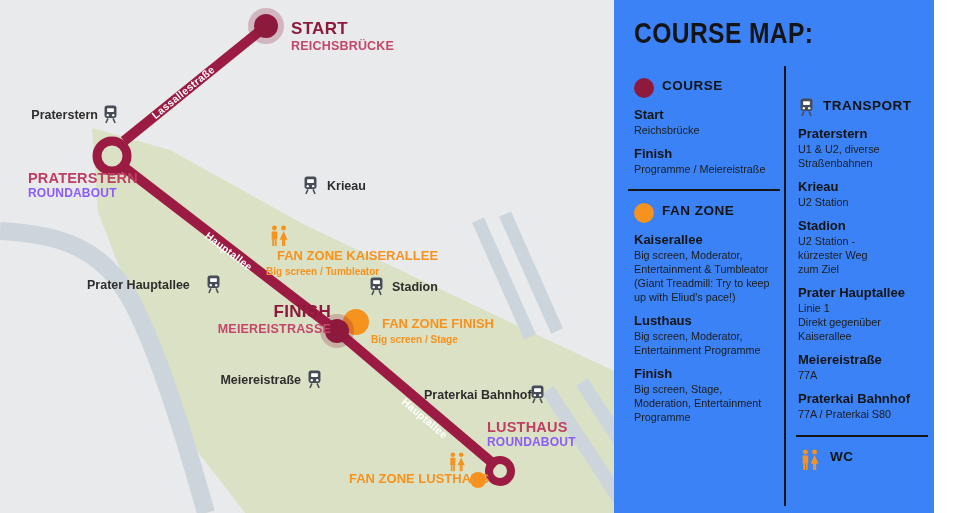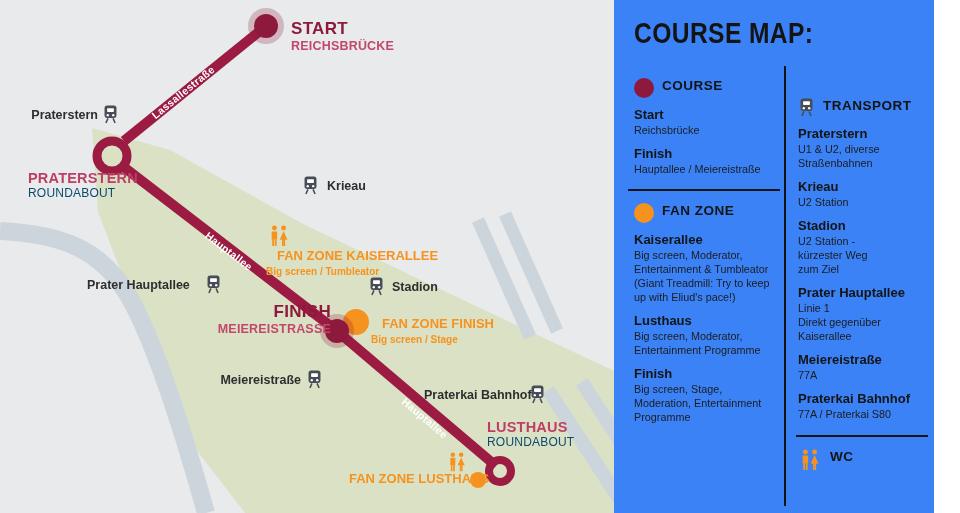--- a/index.html
+++ b/index.html
@@ -6,21 +6,21 @@
   .page{position:relative;width:960px;height:513px;overflow:hidden;background:#fff;}
 
   
   .map{position:absolute;left:0;top:0;width:640px;height:513px;overflow:hidden;background:#e9eaec;}
   .map svg.canvas{position:absolute;left:0;top:0;}
   .ml{position:absolute;line-height:1.15;}
   .station{font-size:12.5px;font-weight:700;color:#2e2e2e;white-space:nowrap;}
   .big-t1{font-size:17px;font-weight:800;color:#8d1a3c;letter-spacing:.3px;}
   .big-t2{font-size:12.5px;font-weight:800;color:#c2476a;letter-spacing:.2px;}
   .round-l1{font-size:14.5px;font-weight:800;color:#bc3f64;letter-spacing:.2px;white-space:nowrap;}
-  .round-l2{font-size:12px;font-weight:400;color:#0c4a6e;letter-spacing:.2px;white-space:nowrap;}
+  .round-l2{font-size:12px;font-weight:700;color:#8b5cf6;letter-spacing:.2px;white-space:nowrap;}
   .street{color:#fff;font-weight:700;font-size:10.5px;text-align:center;letter-spacing:.3px;white-space:nowrap;}
   .fz-title{font-size:13px;color:#f6921e;white-space:nowrap;padding-left:11px;}
   .fz-prefix{font-weight:800;}
   .fz-name{font-weight:600;}
   .fz-desc{font-size:10px;font-weight:700;color:#f6921e;white-space:nowrap;}
   .ticon{width:17px;height:19px;display:block;}
   .picon{display:block;color:#f6921e;}
   .right{text-align:right;}
 
   
@@ -199,21 +199,21 @@
       <div class="sec-head">
         <span class="dot course"></span>
         <span>COURSE</span>
       </div>
       <div class="entry">
         <div class="nm">Start</div>
         <div class="ds">Reichsbrücke</div>
       </div>
       <div class="entry">
         <div class="nm">Finish</div>
-        <div class="ds">Hauptallee / Meiereistraße</div>
+        <div class="ds">Programme / Meiereistraße</div>
       </div>
 
       <div class="hdiv"></div>
 
       <div class="sec-head">
         <span class="dot fan"></span>
         <span>FAN ZONE</span>
       </div>
       <div class="entry">
         <div class="nm">Kaiserallee</div>

